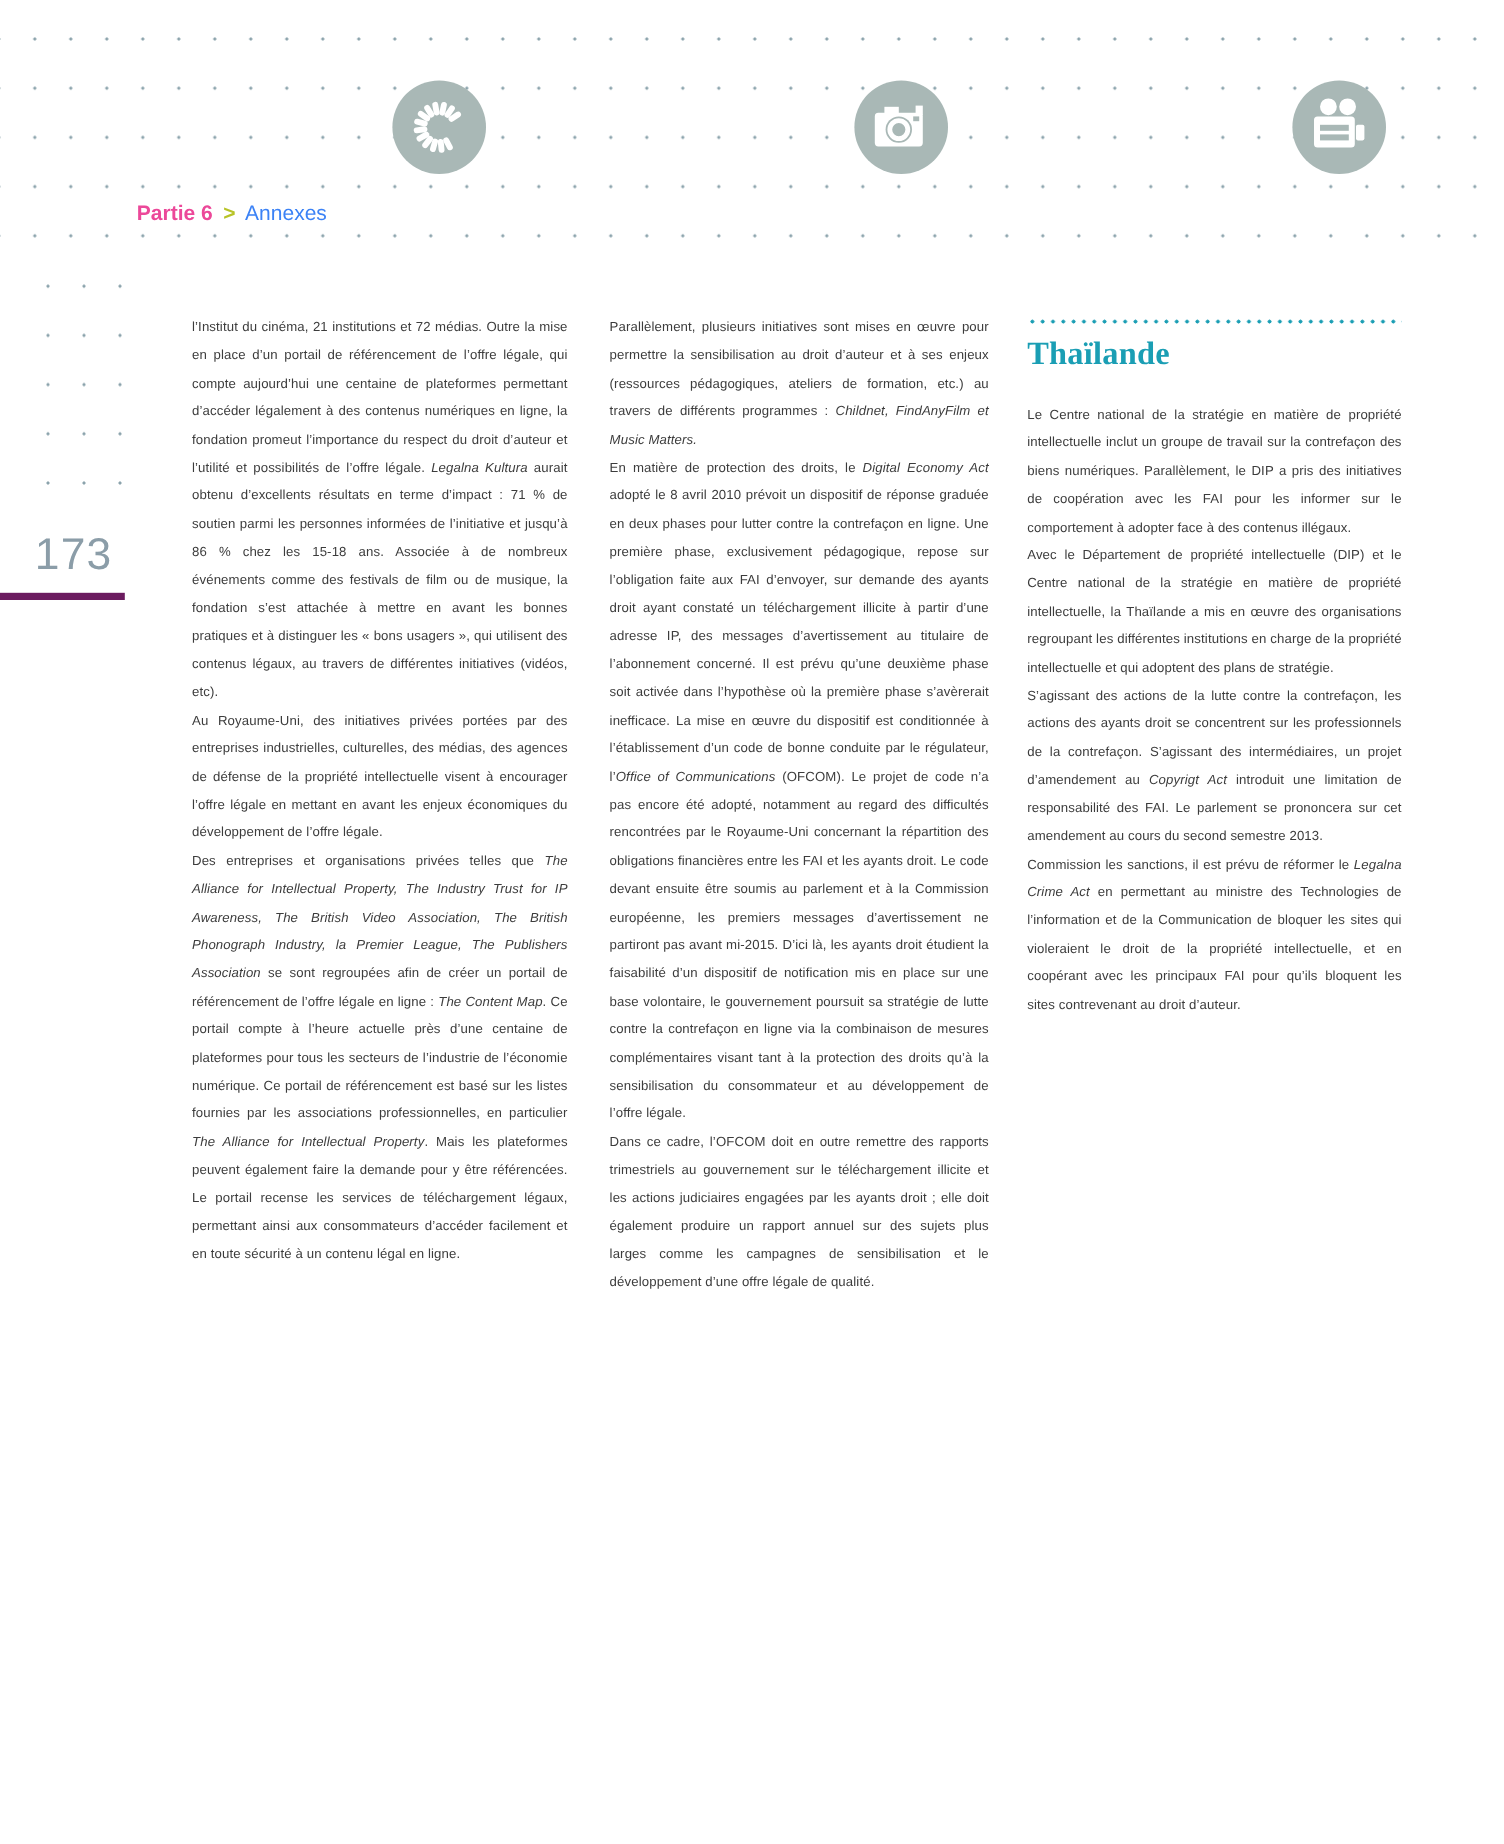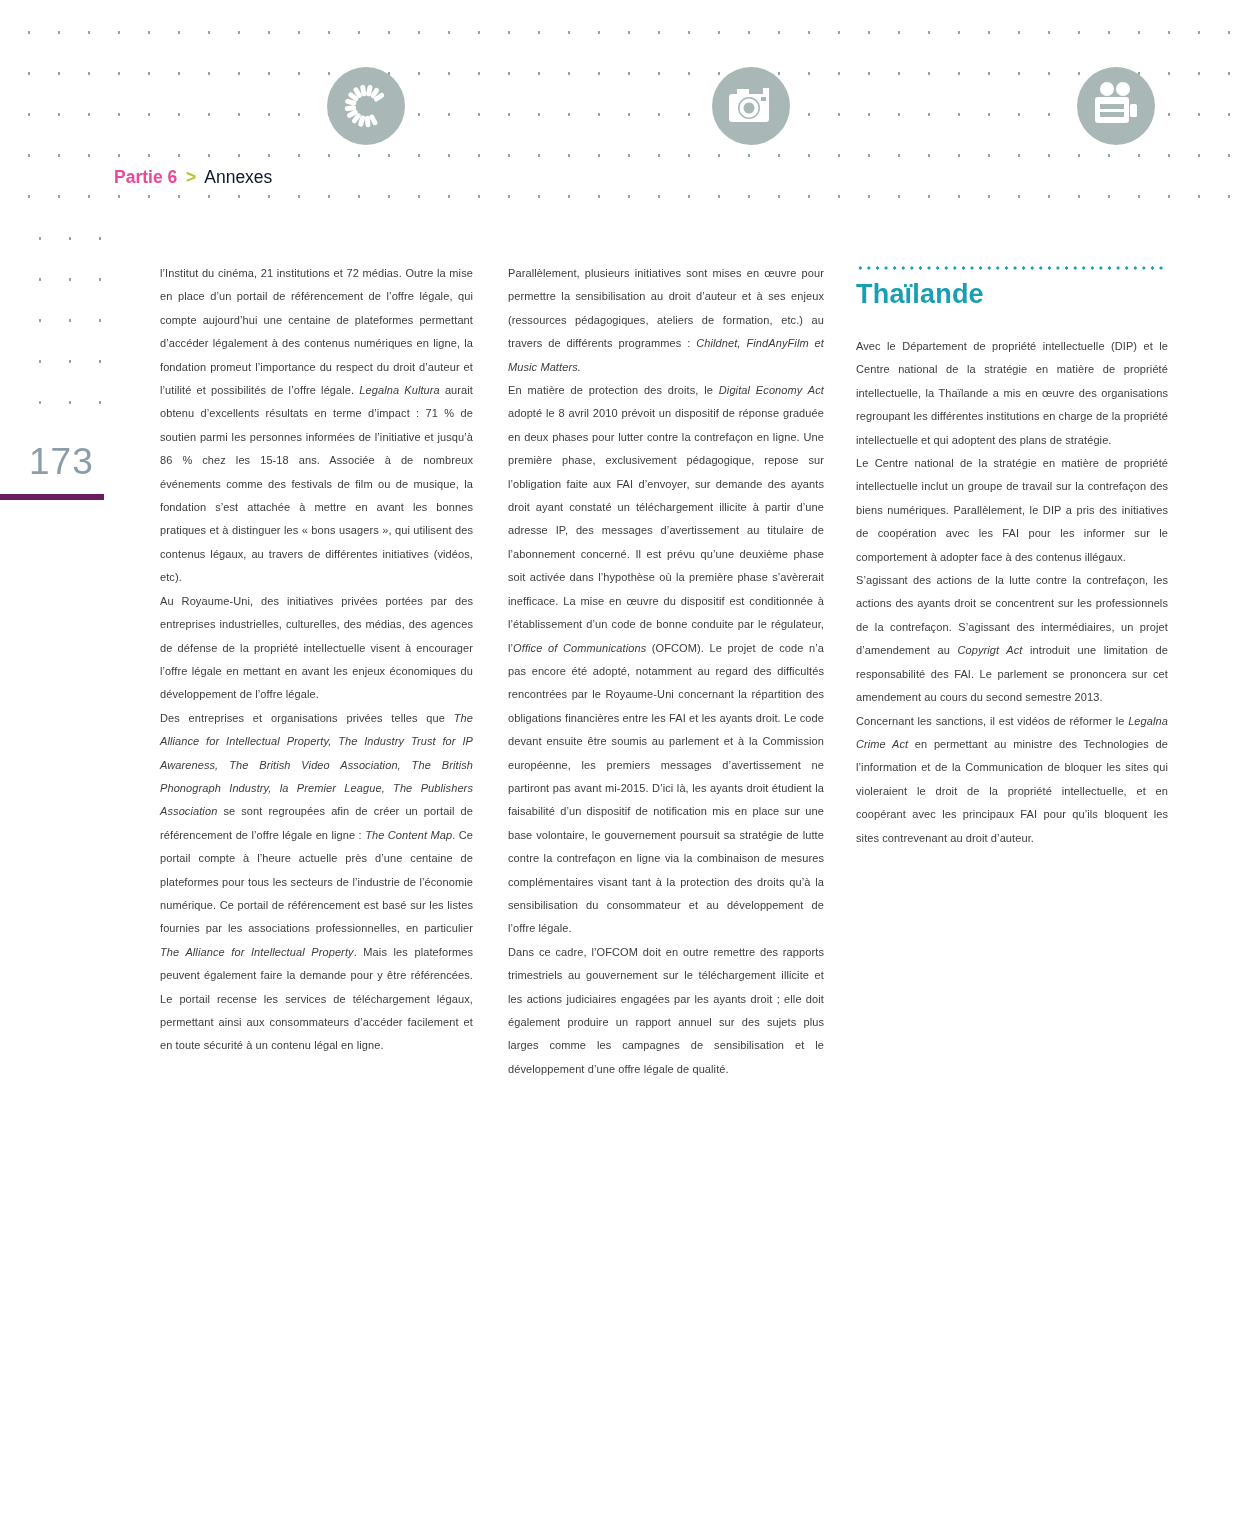--- a/index.html
+++ b/index.html
@@ -23,21 +23,21 @@
   }
   .icon-circle svg{display:block;}
 
   
   .breadcrumb{
     position:absolute;left:104px;top:163px;background:#ffffff;
     padding:4px 14px 4px 10px;font-size:17.5px;white-space:nowrap;
   }
   .breadcrumb .part{font-weight:bold;color:#ec4899;}
   .breadcrumb .sep{font-weight:bold;color:#b8c327;padding:0 4px;}
-  .breadcrumb .section{color:#0f172a;}
+  .breadcrumb .section{color:#3b82f6;}
 
   
   .page-number{
     position:absolute;left:29px;top:441px;font-size:37px;color:#8b9da8;
     letter-spacing:1px;font-weight:400;
   }
   .purple-rule{position:absolute;left:0;top:494px;width:104px;height:6px;background:#6b1b5f;}
 
   
   .col{position:absolute;top:262px;}
@@ -52,21 +52,21 @@
   .col .it{font-style:italic;}
 
   .section-head{margin:37px 0 25px 0;}
   .col > .section-head:first-child{margin-top:0;}
   .dotline{
     height:4px;margin-bottom:9px;
     background-image:radial-gradient(circle, #1a9eb4 1.45px, transparent 1.8px);
     background-size:8.6px 4px;background-repeat:repeat-x;background-position:0 50%;
   }
   .section-head h2{
-    margin:0;font-size:27px;font-weight:bold;color:#1a9eb4;letter-spacing:0.2px;
+    margin:0;font-size:27px;font-weight:bold;color:#1a9eb4;letter-spacing:0.2px;font-family:Liberation Serif, serif;
   }
 </style>
 </head>
 <body>
 
 <div class="dot-grid top"></div>
 <div class="dot-grid left"></div>
 
 <div class="icon-circle" style="left:327px;">
   <svg width="52" height="52" viewBox="-34 -34 68 68">
@@ -125,17 +125,17 @@
 <div id="col2" class="col">
     <p><span>Parallèlement, plusieurs initiatives sont mises en œuvre pour permettre la sensibilisation au droit d’auteur et à ses enjeux (ressources pédagogiques, ateliers de formation, etc.) au travers de différents programmes : </span><span class="it">Childnet, FindAnyFilm et Music Matters.</span></p>
     <p><span>En matière de protection des droits, le </span><span class="it">Digital Economy Act</span><span> adopté le 8 avril 2010 prévoit un dispositif de réponse graduée en deux phases pour lutter contre la contrefaçon en ligne. Une première phase, exclusivement pédagogique, repose sur l’obligation faite aux FAI d’envoyer, sur demande des ayants droit ayant constaté un téléchargement illicite à partir d’une adresse IP, des messages d’avertissement au titulaire de l’abonnement concerné. Il est prévu qu’une deuxième phase soit activée dans l’hypothèse où la première phase s’avèrerait inefficace. La mise en œuvre du dispositif est conditionnée à l’établissement d’un code de bonne conduite par le régulateur, l’</span><span class="it">Office of Communications</span><span> (OFCOM). Le projet de code n’a pas encore été adopté, notamment au regard des difficultés rencontrées par le Royaume-Uni concernant la répartition des obligations financières entre les FAI et les ayants droit. Le code devant ensuite être soumis au parlement et à la Commission européenne, les premiers messages d’avertissement ne partiront pas avant mi-2015. D’ici là, les ayants droit étudient la faisabilité d’un dispositif de notification mis en place sur une base volontaire, le gouvernement poursuit sa stratégie de lutte contre la contrefaçon en ligne via la combinaison de mesures complémentaires visant tant à la protection des droits qu’à la sensibilisation du consommateur et au développement de l’offre légale.</span></p>
     <p><span>Dans ce cadre, l’OFCOM doit en outre remettre des rapports trimestriels au gouvernement sur le téléchargement illicite et les actions judiciaires engagées par les ayants droit ; elle doit également produire un rapport annuel sur des sujets plus larges comme les campagnes de sensibilisation et le développement d’une offre légale de qualité.</span></p>
   </div>
 <div id="col3" class="col">
     <div class="section-head">
       <div class="dotline"></div>
       <h2>Thaïlande</h2>
     </div>
+    <p><span>Le Centre national de la stratégie en matière de propriété intellectuelle inclut un groupe de travail sur la contrefaçon des biens numériques. Parallèlement, le DIP a pris des initiatives de coopération avec les FAI pour les informer sur le comportement à adopter face à des contenus illégaux.</span></p>
     <p><span>Avec le Département de propriété intellectuelle (DIP) et le Centre national de la stratégie en matière de propriété intellectuelle, la Thaïlande a mis en œuvre des organisations regroupant les différentes institutions en charge de la propriété intellectuelle et qui adoptent des plans de stratégie.</span></p>
-    <p><span>Le Centre national de la stratégie en matière de propriété intellectuelle inclut un groupe de travail sur la contrefaçon des biens numériques. Parallèlement, le DIP a pris des initiatives de coopération avec les FAI pour les informer sur le comportement à adopter face à des contenus illégaux.</span></p>
     <p><span>S’agissant des actions de la lutte contre la contrefaçon, les actions des ayants droit se concentrent sur les professionnels de la contrefaçon. S’agissant des intermédiaires, un projet d’amendement au </span><span class="it">Copyrigt Act</span><span> introduit une limitation de responsabilité des FAI. Le parlement se prononcera sur cet amendement au cours du second semestre 2013.</span></p>
-    <p><span>Concernant les sanctions, il est vidéos de réformer le </span><span class="it">Legalna Crime Act</span><span> en permettant au ministre des Technologies de l’information et de la Communication de bloquer les sites qui violeraient le droit de la propriété intellectuelle, et en coopérant avec les principaux FAI pour qu’ils bloquent les sites contrevenant au droit d’auteur.</span></p>
+    <p><span>Commission les sanctions, il est prévu de réformer le </span><span class="it">Legalna Crime Act</span><span> en permettant au ministre des Technologies de l’information et de la Communication de bloquer les sites qui violeraient le droit de la propriété intellectuelle, et en coopérant avec les principaux FAI pour qu’ils bloquent les sites contrevenant au droit d’auteur.</span></p>
   </div>
 
 </body></html>

